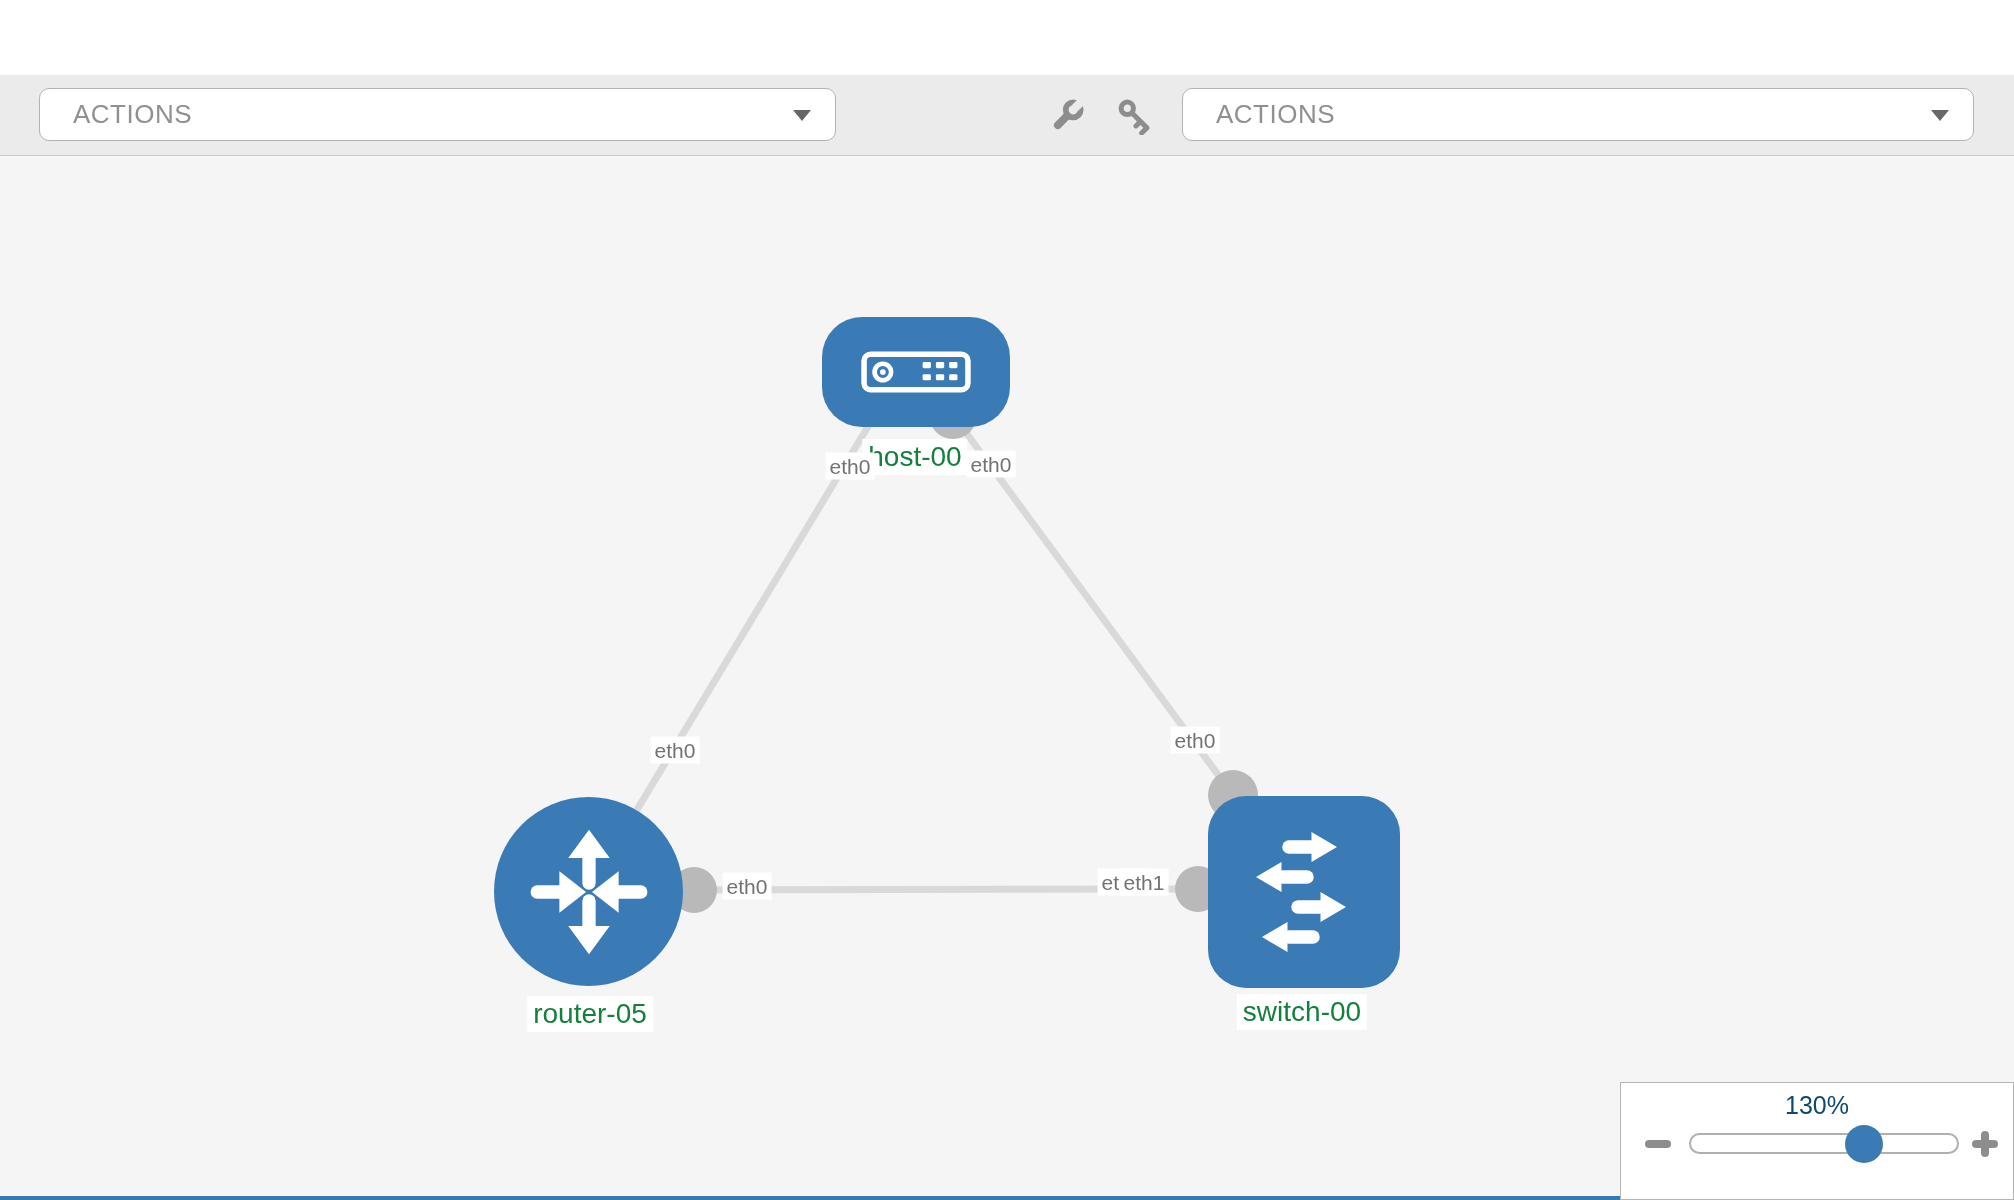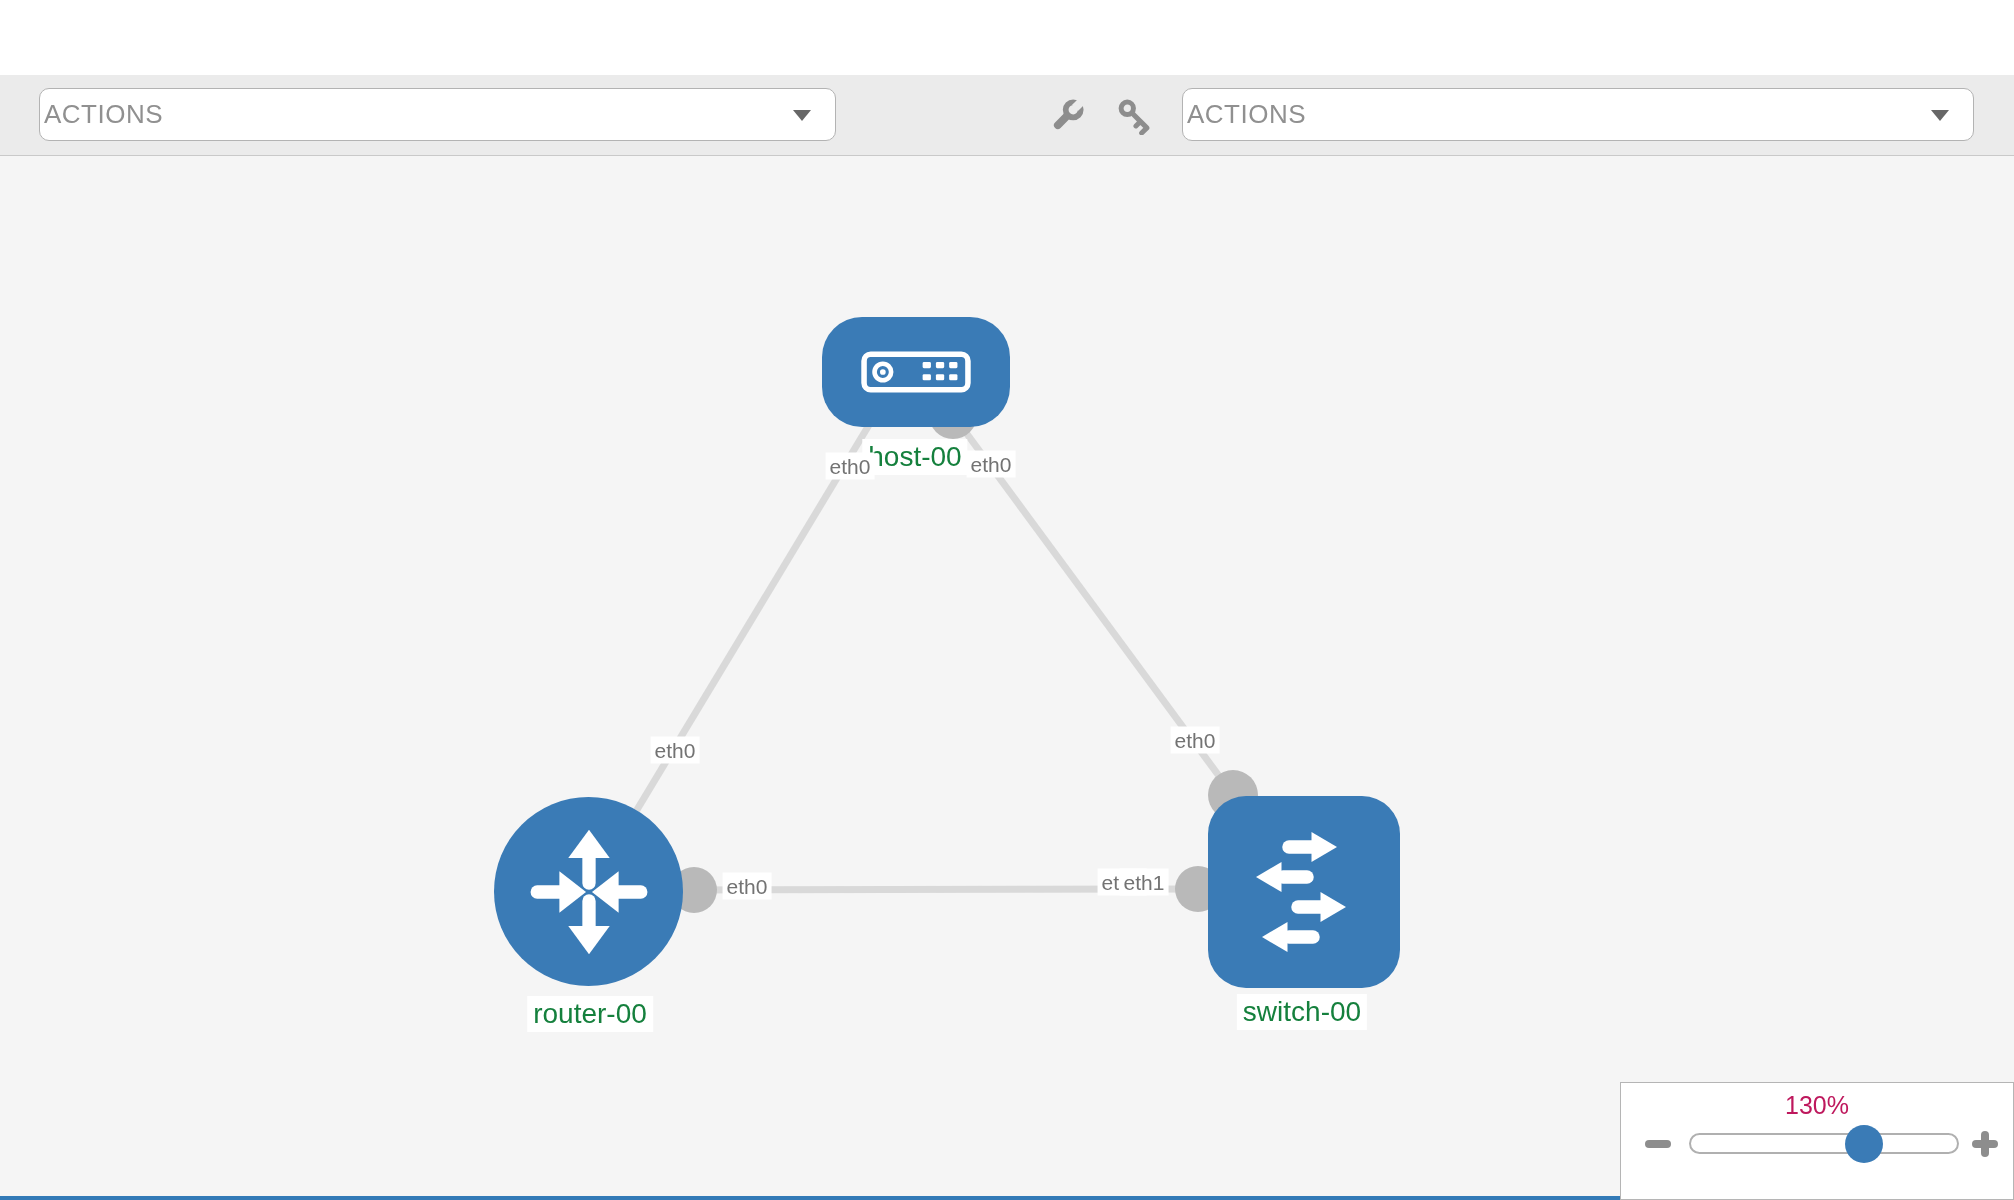--- a/index.html
+++ b/index.html
@@ -12,21 +12,21 @@
   .page-title{position:absolute;left:39px;top:19px;margin:0;font-size:28px;font-weight:bold;
               color:#545454;letter-spacing:.2px;white-space:nowrap;}
   .close-btn{position:absolute;right:34px;top:14px;width:42px;height:42px;border-radius:50%;
              background:#c5c5c5;display:flex;align-items:center;justify-content:center;cursor:pointer;}
 
   
   .toolbar{position:absolute;left:0;top:75px;width:100%;height:80px;background:#ebebeb;
            border-bottom:1px solid #c9c9c9;}
   .select{position:absolute;top:13px;height:53px;background:#ffffff;border:1px solid #b3b3b3;
           border-radius:10px;display:flex;align-items:center;cursor:pointer;box-sizing:border-box;}
-  .select .lbl{font-size:26px;color:#909090;padding-left:4px;letter-spacing:.5px;}
+  .select .lbl{font-size:26px;color:#909090;padding-left:33px;letter-spacing:.5px;}
   .tri{position:absolute;right:24px;top:50%;margin-top:-5px;width:0;height:0;
        border-left:9px solid transparent;border-right:9px solid transparent;border-top:11px solid #676767;}
   .select-actions{left:39px;width:797px;}
   .select-search{left:1182px;width:792px;}
   .tool-btn{position:absolute;top:18px;width:46px;height:46px;display:flex;align-items:center;
             justify-content:center;cursor:pointer;}
   .tool-wrench{left:1044px;}
   .tool-key{left:1112px;}
 
   
@@ -40,21 +40,21 @@
   .node-switch{left:1208px;top:640px;width:192px;height:192px;border-radius:38px;}
 
   .nlabel{position:absolute;transform:translate(-50%,-50%);background:#ffffff;color:#15803d;
           font-size:28px;line-height:34px;padding:1px 6px;white-space:nowrap;}
   .iflabel{position:absolute;transform:translate(-50%,-50%);background:#ffffff;color:#737373;
            font-size:21px;line-height:25px;padding:1px 4px;white-space:nowrap;}
 
   
   .zoom-panel{position:absolute;left:1620px;top:926px;width:394px;height:118px;background:#ffffff;
               border:1px solid #b5b5b5;box-sizing:border-box;}
-  .zoom-level{position:absolute;left:0;top:8px;width:100%;text-align:center;font-size:25px;color:#be185d;}
+  .zoom-level{position:absolute;left:0;top:8px;width:100%;text-align:center;font-size:25px;color:#0c4a6e;}
   .zoom-minus{position:absolute;left:24px;top:57px;width:26px;height:8px;border-radius:4px;
               background:#8d8d8d;cursor:pointer;}
   .zoom-track{position:absolute;left:68px;top:50px;width:270px;height:21px;background:#ffffff;
               border:2px solid #b0b0b0;border-radius:12px;box-sizing:border-box;cursor:pointer;}
   .zoom-knob{position:absolute;left:224px;top:42px;width:38px;height:38px;border-radius:50%;
              background:#3a7bb6;cursor:pointer;}
   .zoom-plus{position:absolute;left:351px;top:48px;width:26px;height:26px;cursor:pointer;}
   .zoom-plus::before{content:"";position:absolute;left:0;top:9px;width:26px;height:8px;border-radius:4px;background:#8d8d8d;}
   .zoom-plus::after{content:"";position:absolute;left:9px;top:0;width:8px;height:26px;border-radius:4px;background:#8d8d8d;}
 
@@ -149,21 +149,21 @@
         <g fill="#ffffff" stroke="none">
           <polygon points="72,20 55,10 55,30"></polygon>
           <polygon points="18,40 35,30 35,50"></polygon>
           <polygon points="78,60 61,50 61,70"></polygon>
           <polygon points="22,80 39,70 39,90"></polygon>
         </g>
       </svg>
     </div>
 
     <span class="nlabel" style="left:915px;top:301px;">host-00</span>
-    <span class="nlabel" style="left:590px;top:858px;">router-00</span>
+    <span class="nlabel" style="left:590px;top:858px;">router-05</span>
     <span class="nlabel" style="left:1302px;top:856px;">switch-00</span>
 
     <span class="iflabel" style="left:850px;top:310px;">eth0</span>
     <span class="iflabel" style="left:991px;top:308px;">eth0</span>
     <span class="iflabel" style="left:675px;top:594px;">eth0</span>
     <span class="iflabel" style="left:1195px;top:584px;">eth0</span>
     <span class="iflabel" style="left:747px;top:730px;">eth0</span>
     <span class="iflabel" style="left:1122px;top:726px;">eth0</span>
     <span class="iflabel" style="left:1144px;top:726px;">eth1</span>
 

